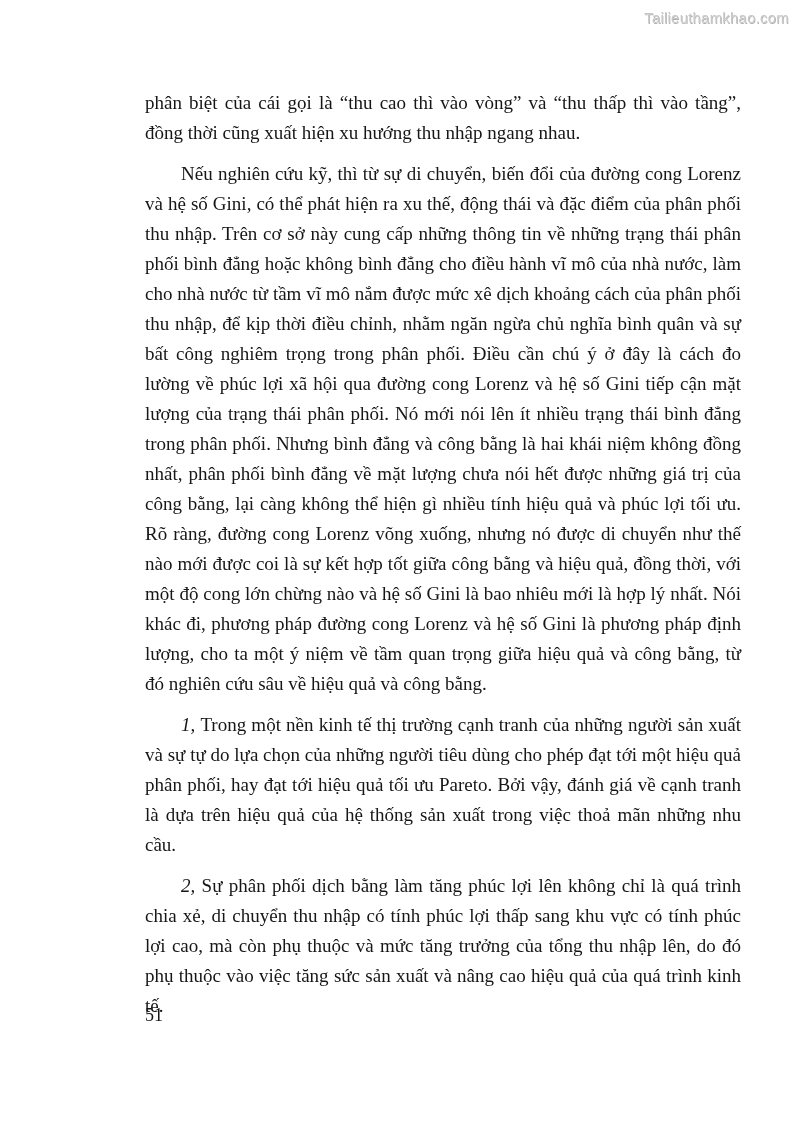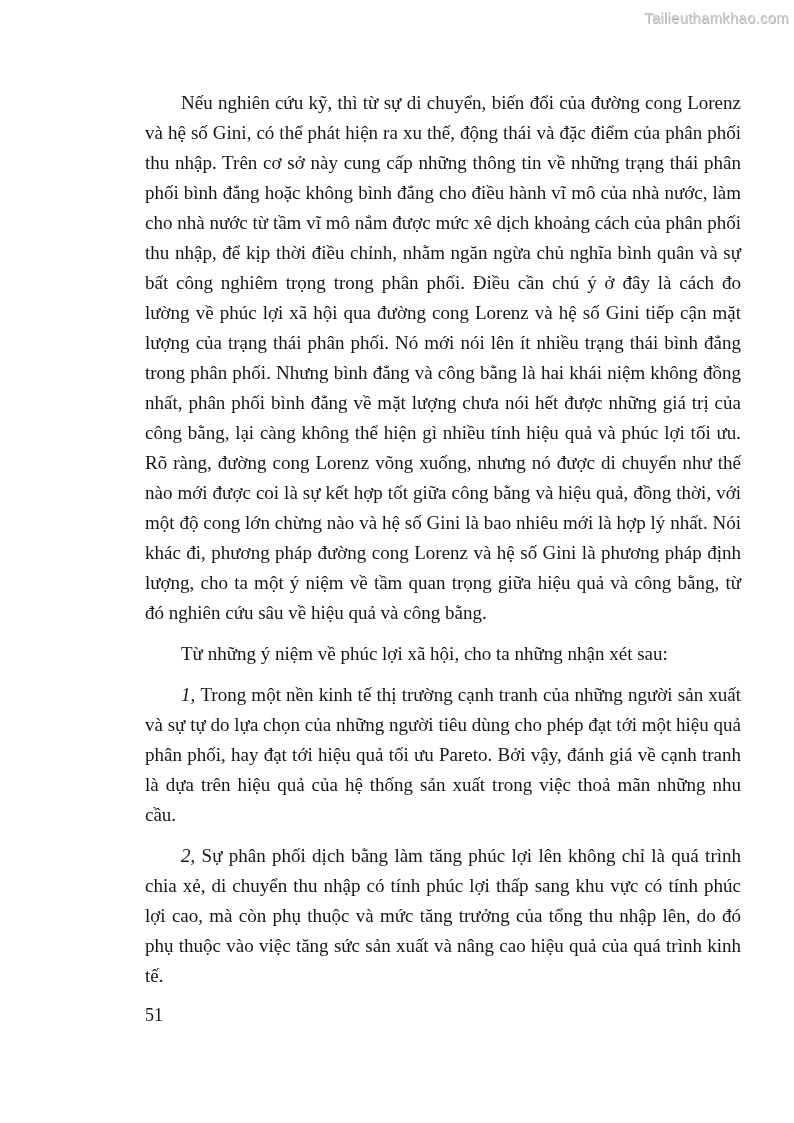--- a/index.html
+++ b/index.html
@@ -58,24 +58,24 @@
 </style>
 </head>
 <body>
 
 <div class="page">
 
   <div class="watermark">Tailieuthamkhao.com</div>
 
   <div class="content">
 
+    <p class="no-indent">phân biệt của cái gọi là “thu cao thì vào vòng” và “thu thấp thì vào tầng”, đồng thời cũng xuất hiện xu hướng thu nhập ngang nhau.</p>
 
     <p>Nếu nghiên cứu kỹ, thì từ sự di chuyển, biến đổi của đường cong Lorenz và hệ số Gini, có thể phát hiện ra xu thế, động thái và đặc điểm của phân phối thu nhập. Trên cơ sở này cung cấp những thông tin về những trạng thái phân phối bình đẳng hoặc không bình đẳng cho điều hành vĩ mô của nhà nước, làm cho nhà nước từ tầm vĩ mô nắm được mức xê dịch khoảng cách của phân phối thu nhập, để kịp thời điều chỉnh, nhằm ngăn ngừa chủ nghĩa bình quân và sự bất công nghiêm trọng trong phân phối. Điều cần chú ý ở đây là cách đo lường về phúc lợi xã hội qua đường cong Lorenz và hệ số Gini tiếp cận mặt lượng của trạng thái phân phối. Nó mới nói lên ít nhiều trạng thái bình đẳng trong phân phối. Nhưng bình đẳng và công bằng là hai khái niệm không đồng nhất, phân phối bình đẳng về mặt lượng chưa nói hết được những giá trị của công bằng, lại càng không thể hiện gì nhiều tính hiệu quả và phúc lợi tối ưu. Rõ ràng, đường cong Lorenz võng xuống, nhưng nó được di chuyển như thế nào mới được coi là sự kết hợp tốt giữa công bằng và hiệu quả, đồng thời, với một độ cong lớn chừng nào và hệ số Gini là bao nhiêu mới là hợp lý nhất. Nói khác đi, phương pháp đường cong Lorenz và hệ số Gini là phương pháp định lượng, cho ta một ý niệm về tầm quan trọng giữa hiệu quả và công bằng, từ đó nghiên cứu sâu về hiệu quả và công bằng.</p>
 
-    <p>Từ những ý niệm về phúc lợi xã hội, cho ta những nhận xét sau:</p>
 
     <p><span class="lead-num">1, </span><span>Trong một nền kinh tế thị trường cạnh tranh của những người sản xuất và sự tự do lựa chọn của những người tiêu dùng cho phép đạt tới một hiệu quả phân phối, hay đạt tới hiệu quả tối ưu Pareto. Bởi vậy, đánh giá về cạnh tranh là dựa trên hiệu quả của hệ thống sản xuất trong việc thoả mãn những nhu cầu.</span></p>
 
     <p><span class="lead-num">2, </span><span>Sự phân phối dịch bằng làm tăng phúc lợi lên không chỉ là quá trình chia xẻ, di chuyển thu nhập có tính phúc lợi thấp sang khu vực có tính phúc lợi cao, mà còn phụ thuộc và mức tăng trưởng của tổng thu nhập lên, do đó phụ thuộc vào việc tăng sức sản xuất và nâng cao hiệu quả của quá trình kinh tế.</span></p>
 
   </div>
 
   <div class="page-number">51</div>
 
 </div>

